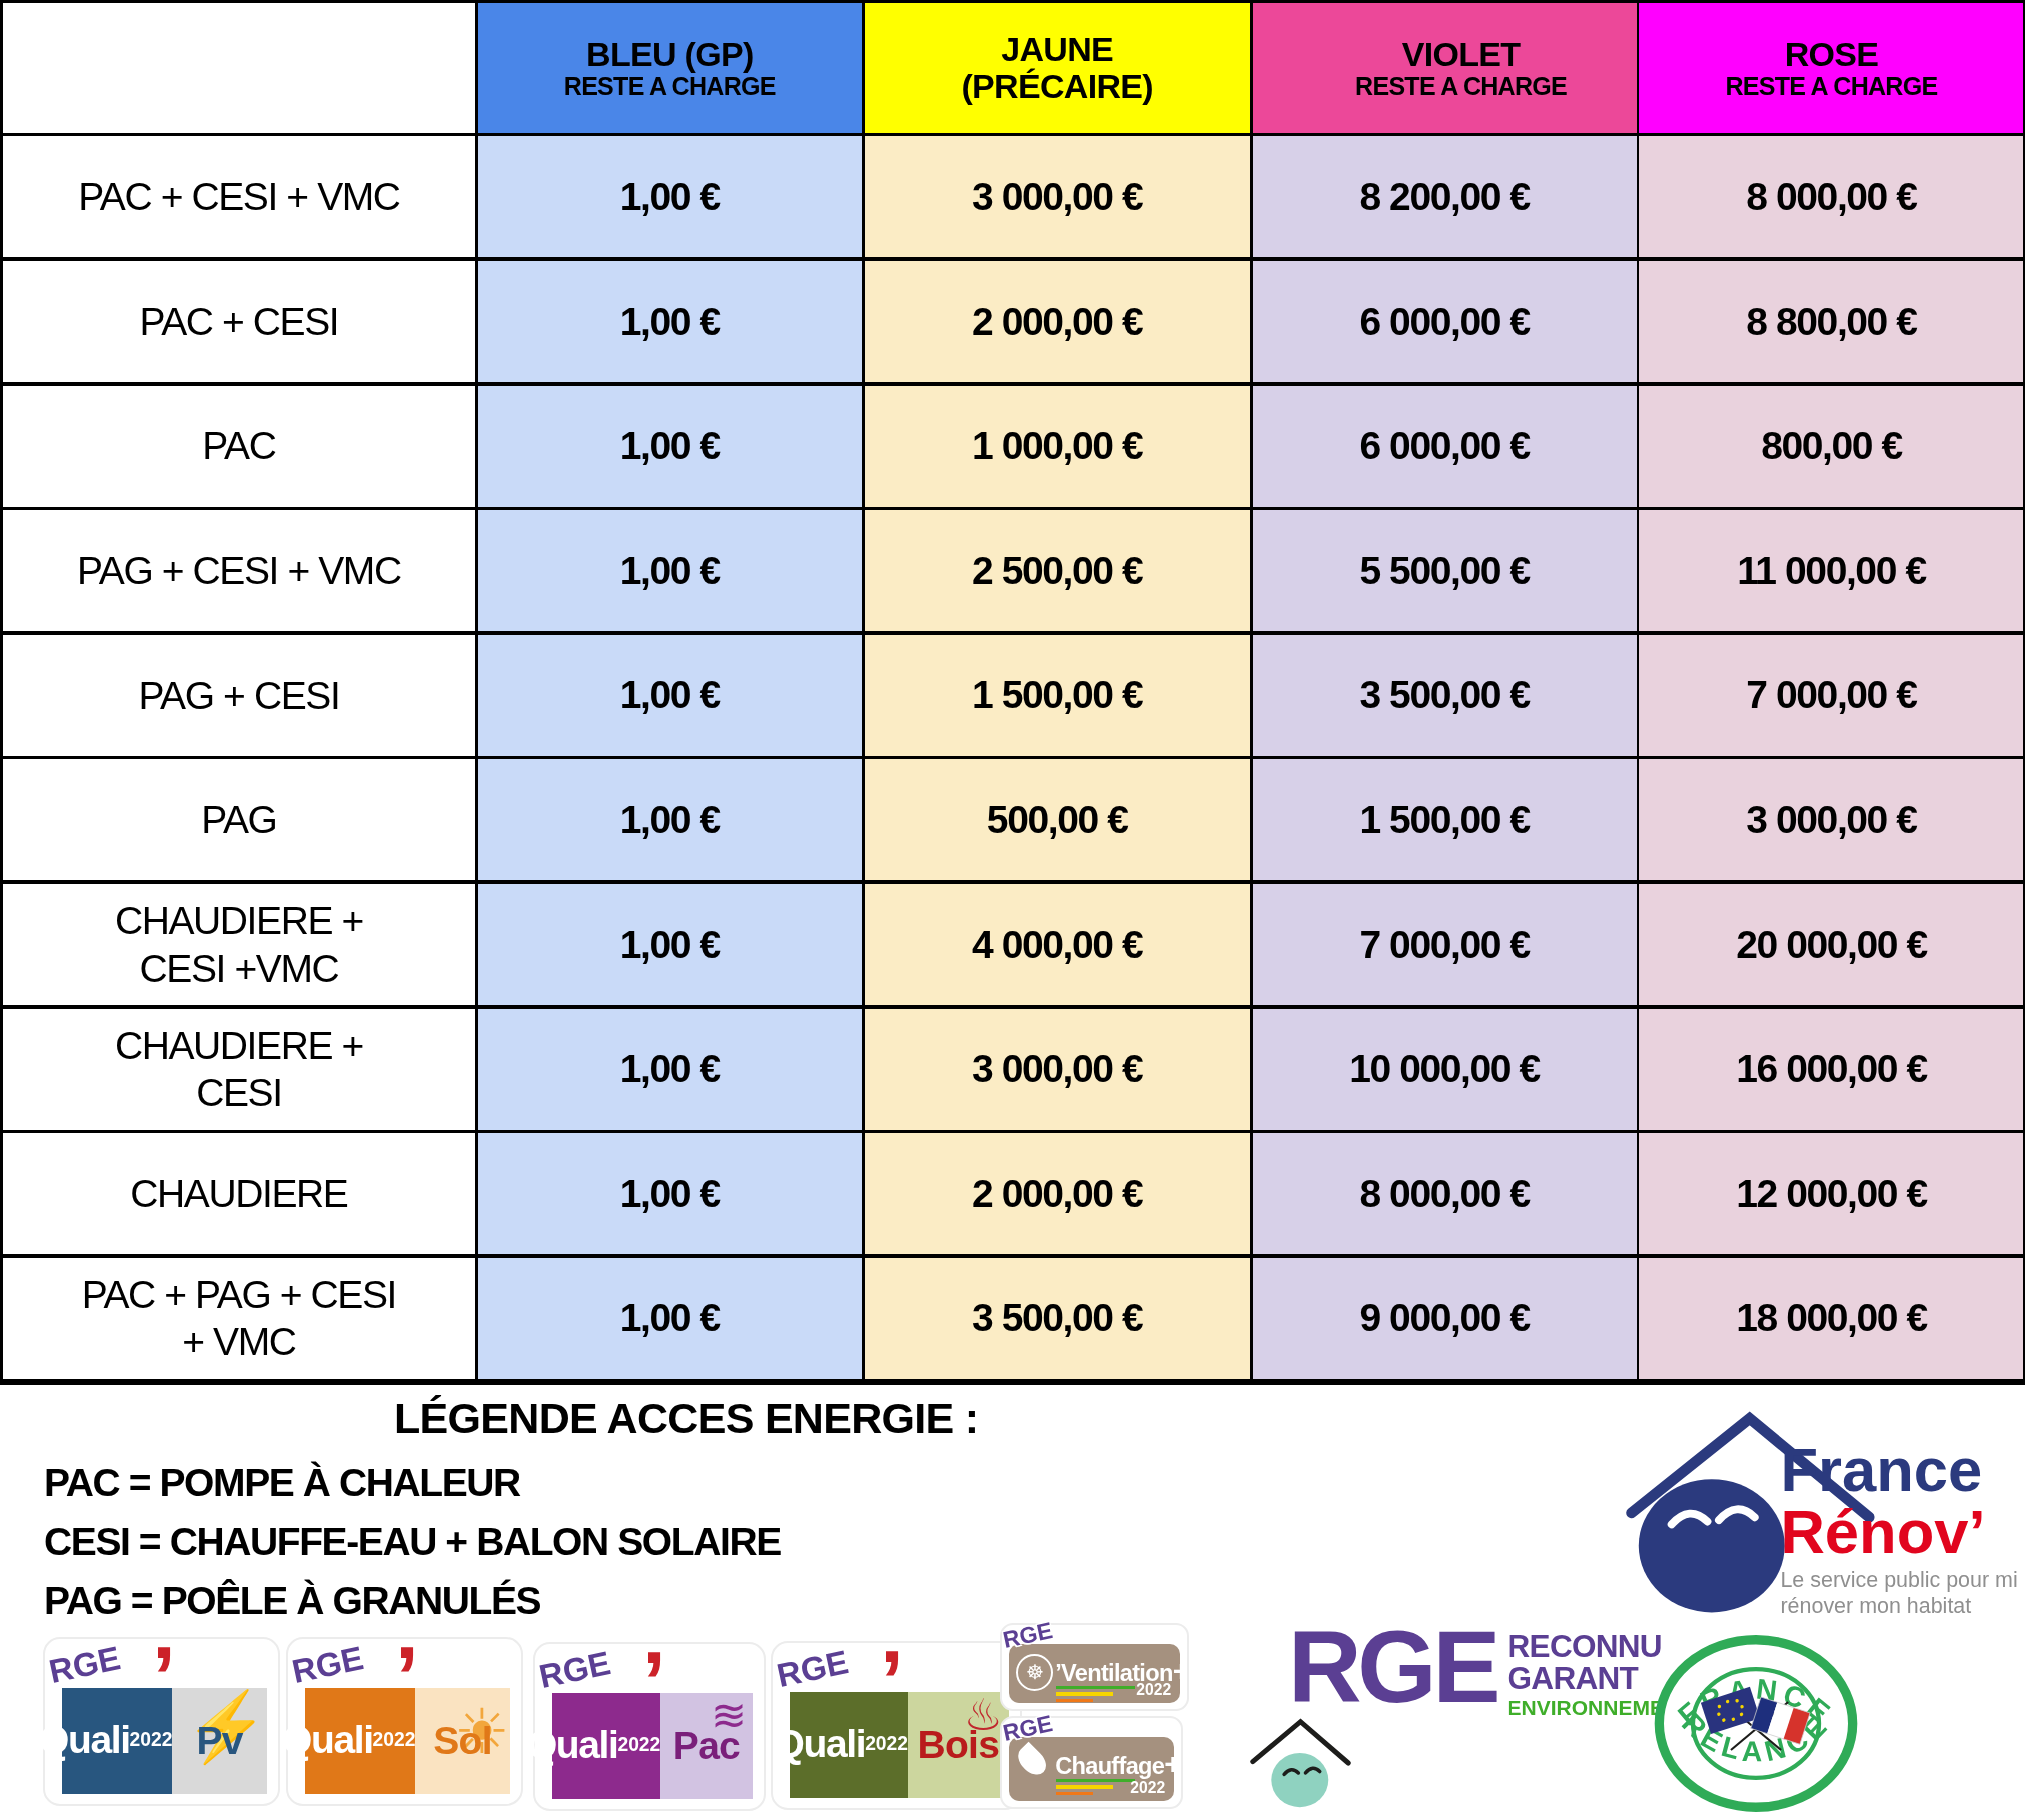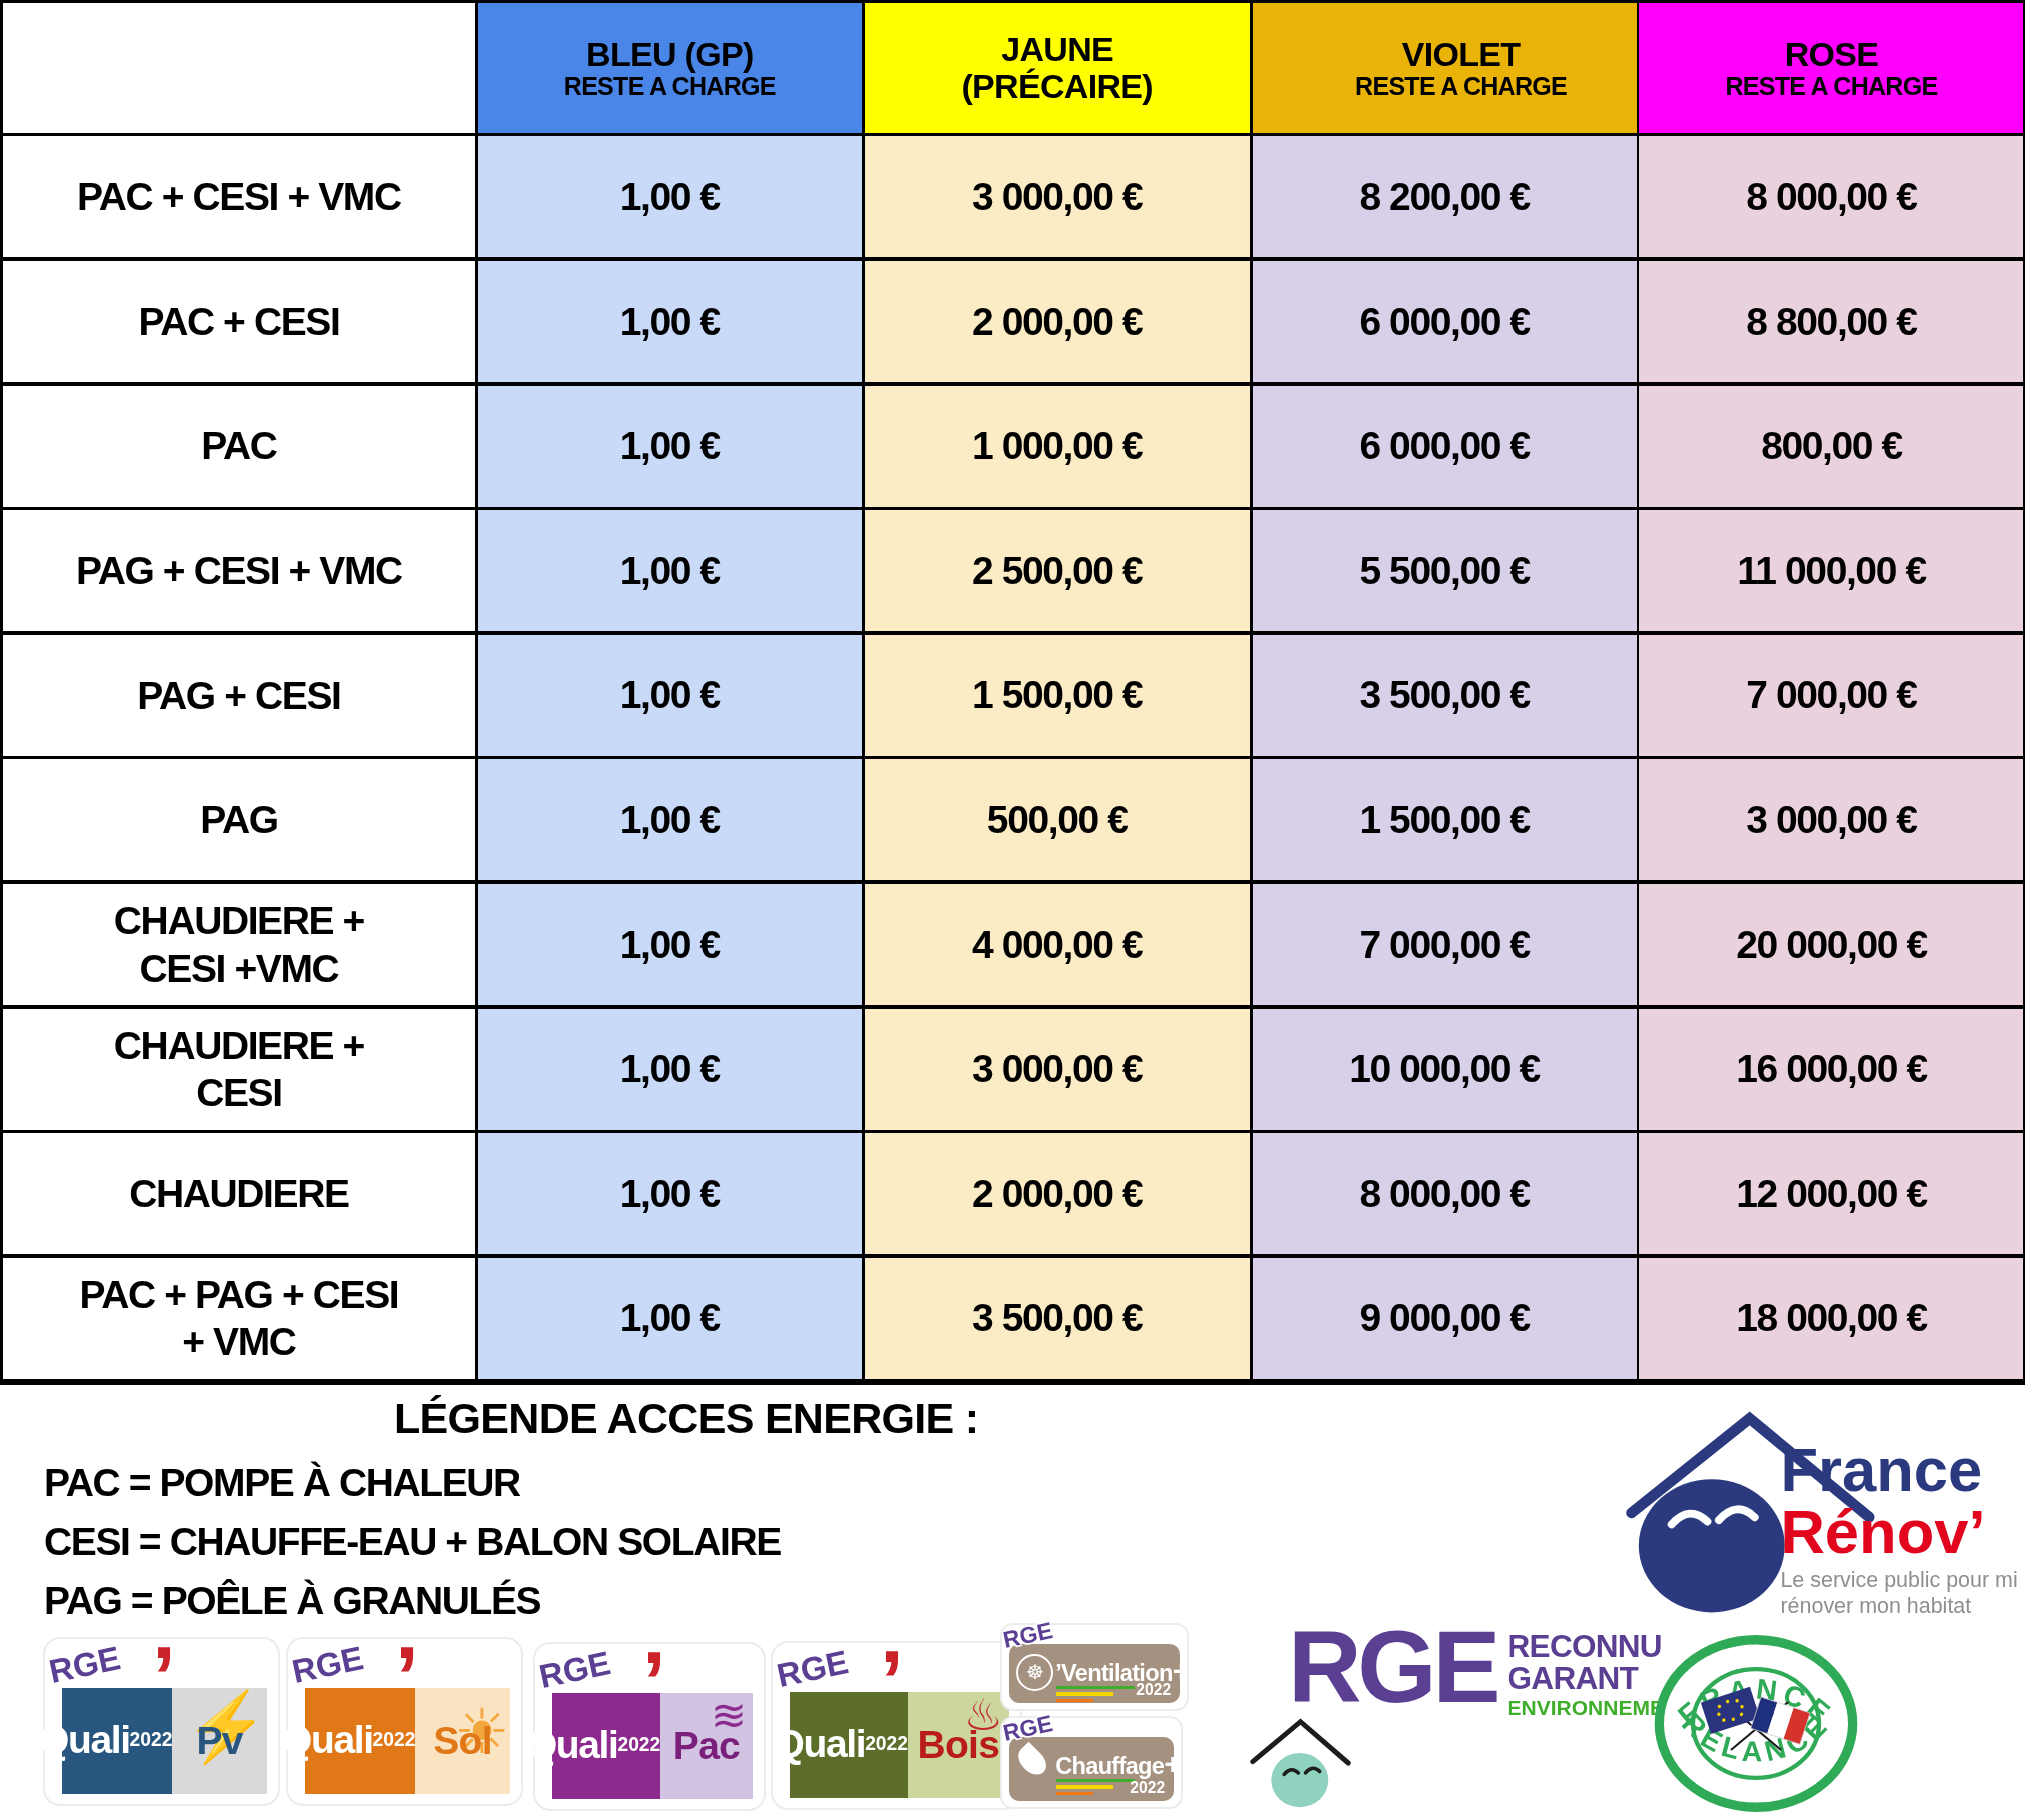--- a/index.html
+++ b/index.html
@@ -10,31 +10,31 @@
   .tbl{position:absolute;left:0;top:0;width:2025px;height:1385px;box-sizing:border-box;
        background:#000;padding:2.9px;display:grid;
        grid-template-columns:472px 384px 385px 384px 384px;
        grid-template-rows:130px repeat(10,121px);
        column-gap:2.9px;row-gap:3.6px;}
   .cell{display:flex;flex-direction:column;align-items:center;justify-content:center;
         text-align:center;overflow:hidden;}
   .corner{background:#fff;}
   .hb{background:#4a86e8;}
   .hy{background:#ffff00;}
-  .hv{background:#eab308;padding-left:33px;}
+  .hv{background:#ec4899;padding-left:33px;}
   .hr{background:#ff00ff;}
   .cl{background:#ffffff;}
   .cb{background:#c9daf8;}
   .cy{background:#fbecc5;}
   .cv{background:#d7d0e8;}
   .cr{background:#e9d2dd;}
   .h-title{font-size:34px;font-weight:700;letter-spacing:-0.7px;line-height:1.12;}
   .h-sub{font-size:25px;font-weight:700;letter-spacing:-0.7px;line-height:1.1;}
   .h-sub.big{font-size:34px;}
-  .lbl{font-size:39px;font-weight:700;letter-spacing:-1.4px;line-height:1.22;white-space:pre-line;}
+  .lbl{font-size:39px;font-weight:400;letter-spacing:-1.4px;line-height:1.22;white-space:pre-line;}
   .val{font-size:39px;font-weight:700;letter-spacing:-1.4px;}
 
   
   .legend-title{position:absolute;left:394px;top:1394px;font-size:43px;font-weight:700;letter-spacing:-0.7px;}
   .legend-item{position:absolute;left:44px;font-size:39px;font-weight:700;letter-spacing:-1.4px;}
   .li0{top:1461px;} .li1{top:1520px;} .li2{top:1579px;}
 
   
   .fr-renov{position:absolute;left:1603px;top:1397px;}
 

